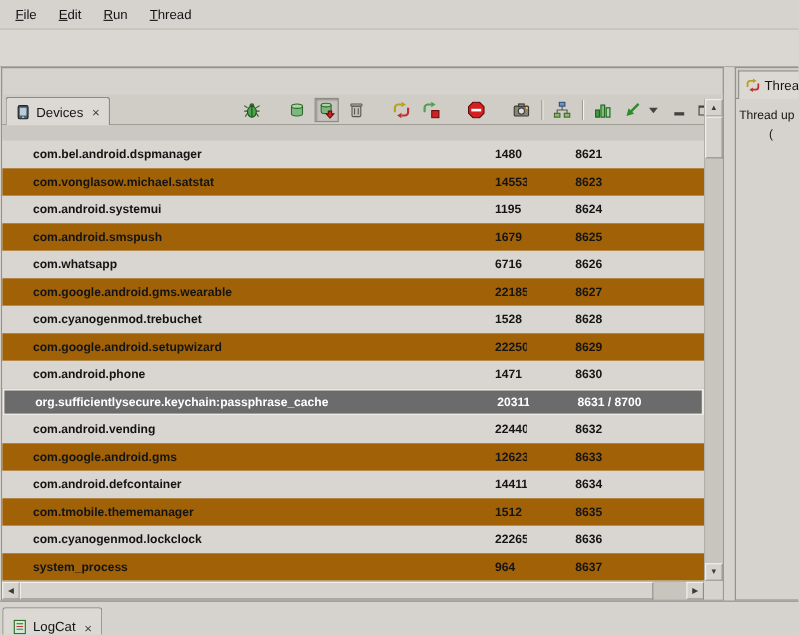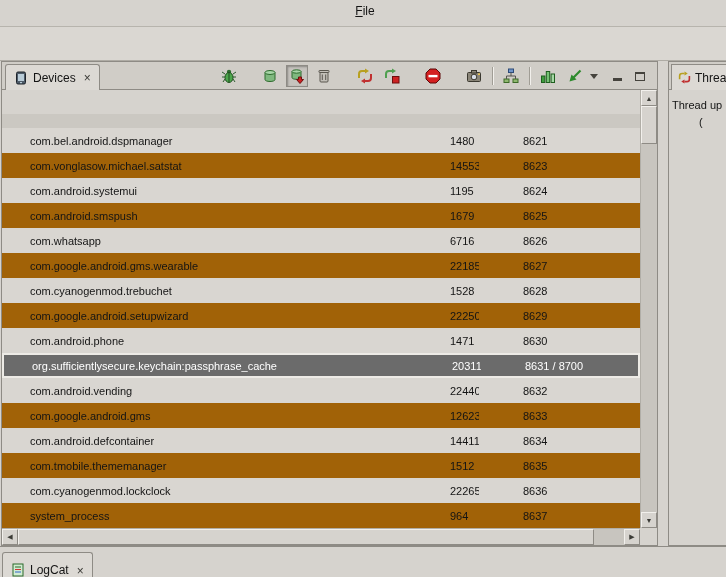--- a/index.html
+++ b/index.html
@@ -14,34 +14,34 @@
     --panel-bg:#d6d3ce;
     --sel-bg:#6b6b6b;
     --sel-fg:#ffffff;
     --bord-dark:#8e8b85;
     --bord-lite:#f2f0ec;
   }
 
   
   .menubar{ position:absolute; top:0; left:0; right:0; height:27px;
     display:flex; align-items:center; padding-left:4px;
-    border-bottom:1px solid #b7b4ad;flex-direction:column; }
+    border-bottom:1px solid #b7b4ad; }
   .menu-item{ display:inline-block; padding:4px 10px; cursor:default; }
   .menu-item::first-letter{ text-decoration:underline; }
   .menu-item.help-gap{ margin-left:20px;margin-top:40px; }
 
   
   .coolbar{ position:absolute; top:27px; left:0; right:0; height:34px;
     background:#dad7d2; border-bottom:1px solid #aeaba4; }
 
   
   .devices-panel{ position:absolute; left:1px; top:61px; width:657px; height:485px;
     background:var(--panel-bg); border:1px solid var(--bord-dark); }
   .tabrow{ position:relative; height:28px; border-bottom:1px solid var(--bord-dark);
-    background:#d0cdc7; }
+    background:#d0cdc7;margin-top:24px; }
   .tab{ position:absolute; left:3px; top:2px; height:26px;
     display:flex; align-items:center; gap:5px; padding:0 8px;
     background:#dcd9d4; border:1px solid var(--bord-dark); border-bottom:none;
     border-top-left-radius:3px; border-top-right-radius:3px; }
   .tab-close{ font-size:12px; color:#3a3a36; margin-left:3px; line-height:1; cursor:pointer; }
   .tab-icon svg{ display:block; }
 
   .view-toolbar{ position:absolute; left:216px; top:3px; height:22px;
     display:flex; align-items:center; }
   .tbtn{ width:22px; height:22px; margin-right:5px; padding:0;
@@ -66,21 +66,21 @@
   .theader{ position:absolute; left:0; top:28px; right:17px; height:24px;
     display:grid; grid-template-columns:430px 47px 20px 20px 1fr;
     background:var(--panel-bg); border-bottom:1px solid var(--bord-dark);
     box-shadow:inset 0 1px 0 var(--bord-lite); }
   .hcell{ border-right:1px solid #9b978f; box-shadow:inset 1px 0 0 var(--bord-lite);
     line-height:23px; padding-left:8px; font-size:11px; overflow:hidden; }
   .tbody{ position:absolute; left:0; top:52px; right:17px; bottom:17px;
     overflow:hidden; background:#d9d6d1; }
   .partial-row{ height:14px; background:#cbc8c2; }
   .trow{ height:25px; display:grid; grid-template-columns:430px 47px 20px 20px 1fr;
-    align-items:center; font-size:11px; }
+    align-items:center; font-size:11px;font-weight:bold; }
   .trow.even{ background:#d9d6d1; }
   .trow.odd{ background:#a16207; }
   .trow.selected{ background:var(--sel-bg); color:var(--sel-fg);
     border:2px solid #edebe6; }
   .cell{ overflow:hidden; white-space:nowrap; }
   .name-cell{ padding-left:28px; }
   .pid-cell{ padding-left:18px; }
   .port-cell{ padding-left:4px; }
 
   

